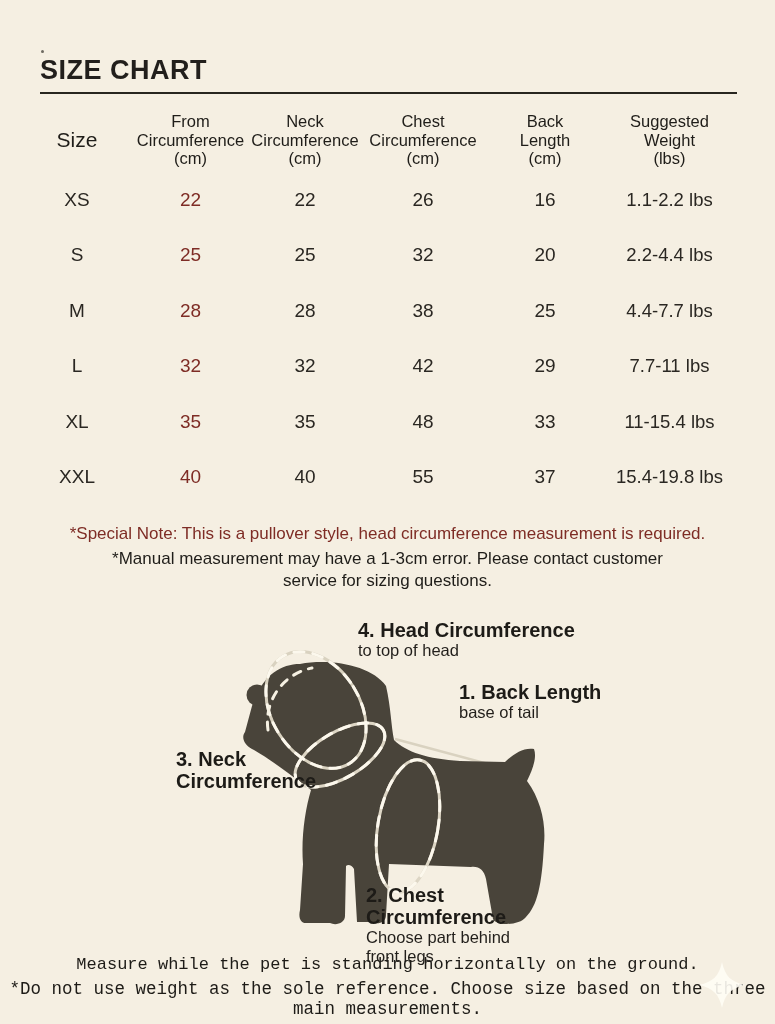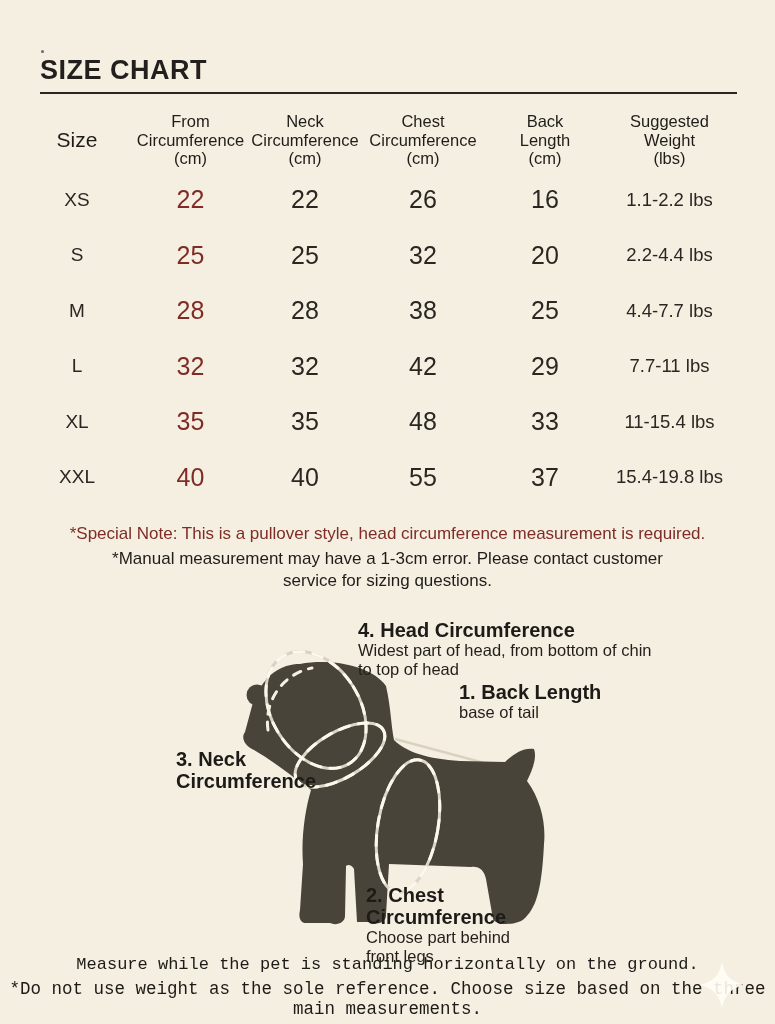--- a/index.html
+++ b/index.html
@@ -28,21 +28,21 @@
     display:grid;
     grid-template-columns:114px 113px 116px 120px 124px 125px;
     align-items:center;
   }
   .trow.header { height:64px; }
   .trow.body   { height:55.5px; }
   .cell { text-align:center; }
   .hcell { font-size:16.5px; line-height:1.14; color:#1f1d19; }
   .hcell .hline { display:block; }
   .hcell-size { font-size:21px; }
-  .vcell { font-size:25px; color:#2a2722; }
+  .vcell { font-size:19px; color:#2a2722; }
   .vcell.red { color:#7e2c25; }
   .vcell.size-label { font-size:19px; }
   .vcell.weight { font-size:18.5px; }
 
   
   .note { position:absolute; left:0; width:775px; text-align:center; }
   .note-special { top:524px; font-size:17px; color:#7e2c25; }
   .note-manual-1 { top:549px; font-size:17px; color:#1f1d19; }
   .note-manual-2 { top:571px; font-size:17px; color:#1f1d19; }
 
@@ -198,21 +198,20 @@
   <ellipse cx="88" cy="72" rx="44" ry="63" transform="rotate(-32 88 72)" fill="none" stroke="#fcf8ed" stroke-width="3" stroke-dasharray="10 9" stroke-linecap="round"></ellipse>
   <ellipse cx="112" cy="117" rx="50" ry="23" transform="rotate(-30 112 117)" fill="none" stroke="#fcf8ed" stroke-width="3" stroke-dasharray="10 9" stroke-linecap="round"></ellipse>
   <ellipse cx="180" cy="188" rx="30" ry="67" transform="rotate(10 180 188)" fill="none" stroke="#fcf8ed" stroke-width="3" stroke-dasharray="10 9" stroke-linecap="round"></ellipse>
 
   <path d="M 40,92 A 55,55 0 0 1 84,30" fill="none" stroke="#f6f1e3" stroke-width="3" stroke-dasharray="8 8" stroke-linecap="round"></path>
 </svg>
 
 <div class="dlabel lbl-head">
   <div class="dtitle">4. Head Circumference</div>
   <div class="ddesc">
-    <span class="dline">Widest part of head, from bottom of chin</span>
     <span class="dline">to top of head</span>
   </div>
 </div>
 <div class="dlabel lbl-back">
   <div class="dtitle">1. Back Length</div>
   <div class="ddesc">
     <span class="dline">base of tail</span>
   </div>
 </div>
 <div class="dlabel lbl-neck">

